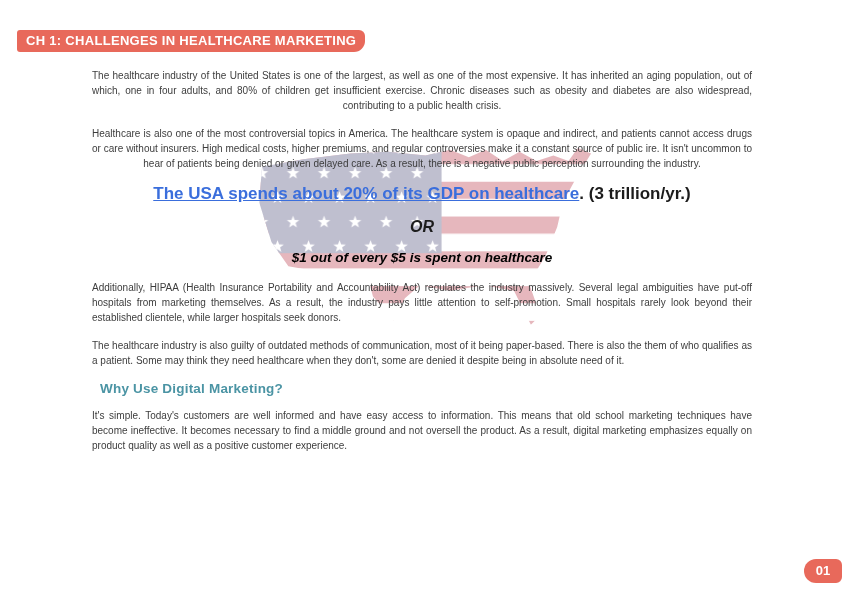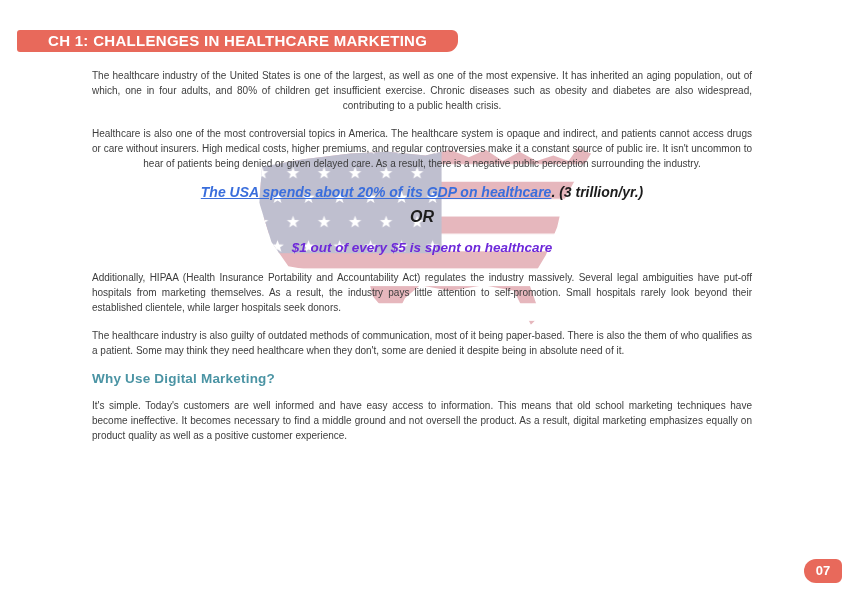--- a/index.html
+++ b/index.html
@@ -11,24 +11,24 @@
     font-family: "Liberation Sans", sans-serif;
     color: var(--body-text, #3d3d3d);
     overflow: hidden;
   }
   .banner {
     position: absolute;
     left: 17px;
     top: 30px;
     height: 22px;
     line-height: 22px;
-    padding: 0 31px;
+    padding: 0 9px;
     background: var(--accent, #e8695b);
     color: #ffffff;
-    font-size: 15px;
+    font-size: 13px;
     font-weight: bold;
     letter-spacing: 0.3px;
     border-radius: 3px 6px 11px 3px;
     white-space: nowrap;
   }
   .watermark {
     position: absolute;
     left: 247px;
     top: 112px;
     width: 376px;
@@ -43,25 +43,24 @@
     width: 660px;
   }
   .para {
     margin: 0 0 13px 0;
     font-size: 10px;
     line-height: 15px;
     text-align: justify;
   }
   .center-last { text-align-last: center; }
   .stat-line {
-    margin: 2px 0 8px 0;
+    margin: 2px 0 14px 0;
     text-align: center;
-    font-size: 14px;
+    font-size: 17px;
     font-weight: bold;
-    font-style: italic;
     color: #1c1c1c;
   }
   .stat-link {
     color: var(--link-blue, #3a6edc);
     text-decoration: underline;
     cursor: pointer;
   }
   .or-line {
     margin: 0 0 14px 0;
     text-align: center;
@@ -69,24 +68,24 @@
     font-weight: bold;
     font-style: italic;
     color: #1c1c1c;
   }
   .stat2-line {
     margin: 0 0 15px 0;
     text-align: center;
     font-size: 13.5px;
     font-weight: bold;
     font-style: italic;
-    color: #6d28d9;
+    color: #000000;
   }
   .subheading {
-    margin: 2px 0 12px 0;
+    margin: 2px 0 12px 8px;
     font-size: 13.5px;
     font-weight: bold;
     color: var(--heading-teal, #4b94a4);
     letter-spacing: 0.2px;
   }
   .page-number {
     position: absolute;
     right: 1px;
     top: 559px;
     width: 38px;
@@ -150,15 +149,15 @@
 
     <p class="para">The healthcare industry is also guilty of outdated methods of communication, most of it being paper-based. There is also the them of who qualifies as a patient. Some may think they need healthcare when they don't, some are denied it despite being in absolute need of it.</p>
 
 
     <h2 class="subheading">Why Use Digital Marketing?</h2>
 
     <p class="para">It's simple. Today's customers are well informed and have easy access to information. This means that old school marketing techniques have become ineffective. It becomes necessary to find a middle ground and not oversell the product. As a result, digital marketing emphasizes equally on product quality as well as a positive customer experience.</p>
 
   </div>
 
-  <div class="page-number">07</div>
+  <div class="page-number">01</div>
 
 </div>
 
 </body></html>

